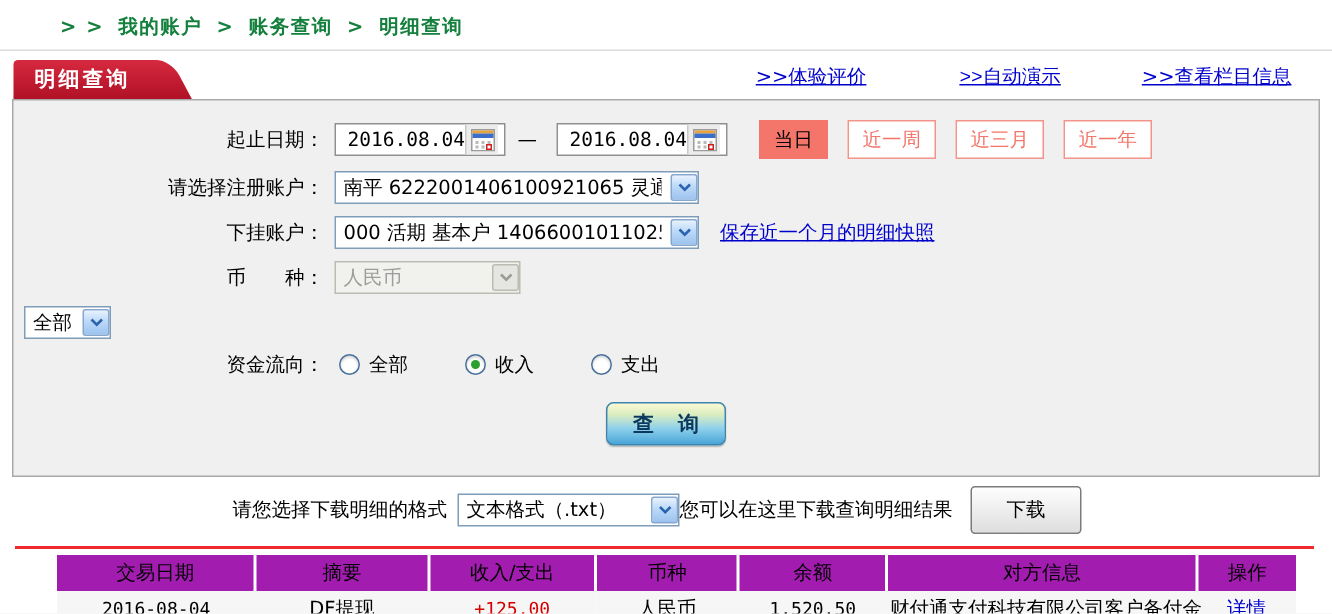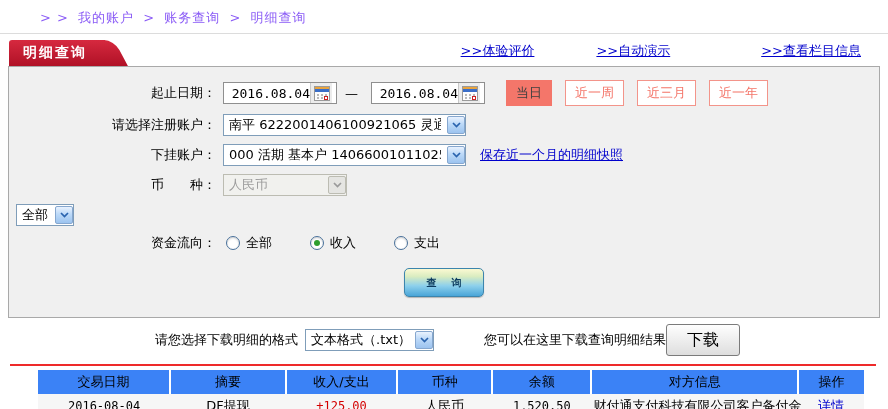--- a/index.html
+++ b/index.html
@@ -3,86 +3,86 @@
 <meta charset="utf-8">
 <style>
   * { margin:0; padding:0; box-sizing:border-box; }
   html,body { width:888px; }
   body {
     height:409px; background:#fff; overflow:hidden;
     font-family:"DejaVu Sans","Liberation Sans",sans-serif;
     font-size:13px; color:#000;
   }
   
-  .breadcrumb { padding:9px 0 6px 40px; color:#8b5cf6; font-weight:normal;
+  .breadcrumb { padding:9px 0 6px 40px; color:#15803d; font-weight:bold;
     border-bottom:1px solid #dcdcdc; letter-spacing:1px; }
   .breadcrumb span { margin-right:4px; }
   .crumb { cursor:pointer; }
   
   .tabrow { display:flex; align-items:flex-end; margin:6px 9px 0 9px; height:26px; position:relative; }
   .tab { position:relative; background:linear-gradient(180deg,#d6293f,#b01126);
     color:#fff; font-weight:bold; font-size:14px; padding:4px 18px 4px 14px;
     border-radius:3px 0 0 0; letter-spacing:2px; }
   .tab::after { content:""; position:absolute; right:-16px; top:0; width:24px; height:100%;
     background:linear-gradient(180deg,#d6293f,#b01126); transform:skewX(28deg);
     border-radius:0 10px 0 0; }
   .toplinks { margin-left:auto; display:flex; align-items:center; padding-bottom:6px; }
   .toplinks a { color:#0000cc; text-decoration:underline; cursor:pointer; }
-  .toplinks a:nth-child(1){ margin-right:62px; } .toplinks a:nth-child(2){ margin-right:91px; }
+  .toplinks a:nth-child(1){ margin-right:62px; } .toplinks a:nth-child(2){ margin-right:54px;font-family:Liberation Mono, monospace; }
   .toplinks a:nth-child(3){ margin-right:18px; }
   
   .panel { margin:0 8px; background:#f0f0f0; border:1px solid #a9a9a9; height:252px; padding-top:13px; }
   .form-row { display:flex; align-items:center; margin-bottom:8px; }
   .form-label { width:207px; text-align:right; flex:0 0 207px; }
   
   .date-box { display:inline-flex; align-items:center; width:114px; height:22px;
     background:#fff; border:1px solid #8f8f8f; margin-left:7px; }
   .date-box input { border:0; outline:0; width:86px; text-align:right; font-size:13px;
     font-family:"DejaVu Sans Mono","Liberation Mono",monospace; background:transparent; }
   .cal-btn { width:22px; height:20px; display:flex; align-items:center; justify-content:center;
     background:#ececec; border-left:1px solid #c9c9c9; cursor:pointer; }
   .dash { margin:0 6px 0 8px; }
   
   .qbtns { display:flex; margin-left:8px; }
   .qbtn { border:1px solid #f3948a; color:#f4766a; background:#fff; padding:3px 9px;
     margin-left:13px; cursor:pointer; white-space:nowrap; }
-  .qbtn.active { background:#f4766a; border-color:#f4766a; color:#404040; }
+  .qbtn.active { background:#f4766a; border-color:#f4766a; color:#000000; }
   
   .sel { display:inline-flex; align-items:center; height:22px; background:#fff;
     border:1px solid #7f9db9; margin-left:7px; padding-left:5px; cursor:pointer; }
   .sel-text { flex:1; white-space:nowrap; overflow:hidden; }
   .sel-arrow { width:18px; height:18px; margin-left:6px; flex:0 0 18px; border:1px solid #86a7cf;
     border-radius:2px; background:linear-gradient(180deg,#e9f2fe,#bcd9f8 45%,#9cc3ef);
     display:flex; align-items:center; justify-content:center; }
   .sel.disabled { background:#f1f1ee; border-color:#bcbcb2; color:#9c9c9c; cursor:default; }
   .sel.disabled .sel-arrow { background:#e5e5e2; border-color:#bcbcb2; }
-  .w-account { width:243px; } .w-cur { width:124px; } .w-biz { width:58px; } .w-fmt { width:129px;text-align:right; }
+  .w-account { width:243px; } .w-cur { width:124px; } .w-biz { width:58px; } .w-fmt { width:148px; }
   .snap-link, .detail-link { color:#0000cc; text-decoration:underline; margin-left:14px; cursor:pointer; }
   
   .radio-group { display:flex; align-items:center; margin-left:10px; }
   .radio-item { display:flex; align-items:center; margin-right:38px; cursor:pointer; }
   .radio { width:14px; height:14px; border-radius:50%; background:#fff; border:1px solid #48709a;
     margin-right:6px; display:flex; align-items:center; justify-content:center;
     box-shadow:inset 0 1px 2px rgba(0,0,0,.2); }
   .radio.checked::after { content:""; width:6px; height:6px; border-radius:50%; background:#2e9e2e; }
   
   .query-row { display:flex; justify-content:center; margin-top:16px; }
   .query-btn { width:80px; height:29px; border:1px solid #3c85ad; border-radius:5px;
     background:linear-gradient(180deg,#fbf9d2 0%,#d9ecc0 28%,#8dd0ec 62%,#4aa5d8 100%);
-    color:#0b3a5e; font-weight:bold; font-size:10px; letter-spacing:6px; padding-left:6px;
+    color:#0b3a5e; font-weight:bold; font-size:14px; letter-spacing:6px; padding-left:6px;
     cursor:pointer; box-shadow:0 1px 1px rgba(0,0,0,.25); }
   
   .dl-row { display:flex; align-items:center; margin:8px 8px 0 155px; height:28px; }
-  .dl-hint { margin-left:50px; }
-  .dl-btn { width:74px; height:32px; border:1px solid #7b7b7b; border-radius:3px;
-    background:linear-gradient(180deg,#fefefe,#dedede); cursor:pointer; font-size:16px; }
+  .dl-hint { }
+  .dl-btn { margin-left:12px; width:74px; height:32px; border:1px solid #7b7b7b; border-radius:3px;
+    background:linear-gradient(180deg,#fefefe,#dedede); cursor:pointer; font-size:13px; }
   
   .red-divider { border-top:2px solid #ee2a2a; margin:10px 12px 4px 10px; }
   .result-table { margin:0 24px 0 38px; border-collapse:collapse; width:826px; table-layout:fixed; }
-  .result-table th { background:#3b82f6; font-weight:normal; padding:3px 2px; border-left:2px solid #fff; }
+  .result-table th { background:#a21caf; font-weight:normal; padding:3px 2px; border-left:2px solid #fff; }
   .result-table th:first-child { border-left:0; }
   .result-table td { background:#f6f6f6; padding:3px 2px; text-align:center; white-space:nowrap; }
   .result-table th { text-align:center; }
   .amount-pos { color:#d40000; }
   .num { font-family:"DejaVu Sans Mono","Liberation Mono",monospace; font-size:12px; }
 </style>
 </head>
 <body>
 
 <div class="breadcrumb">

